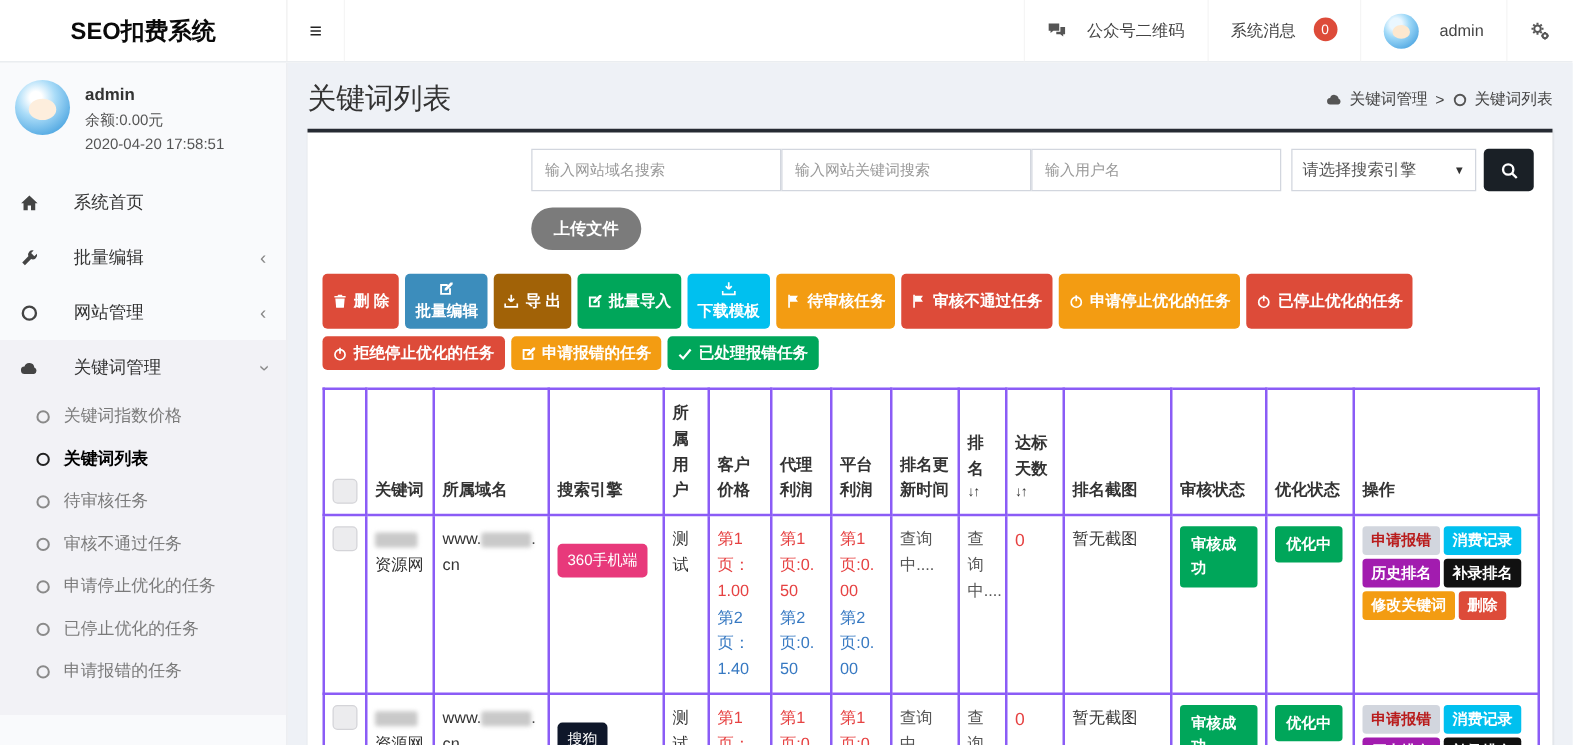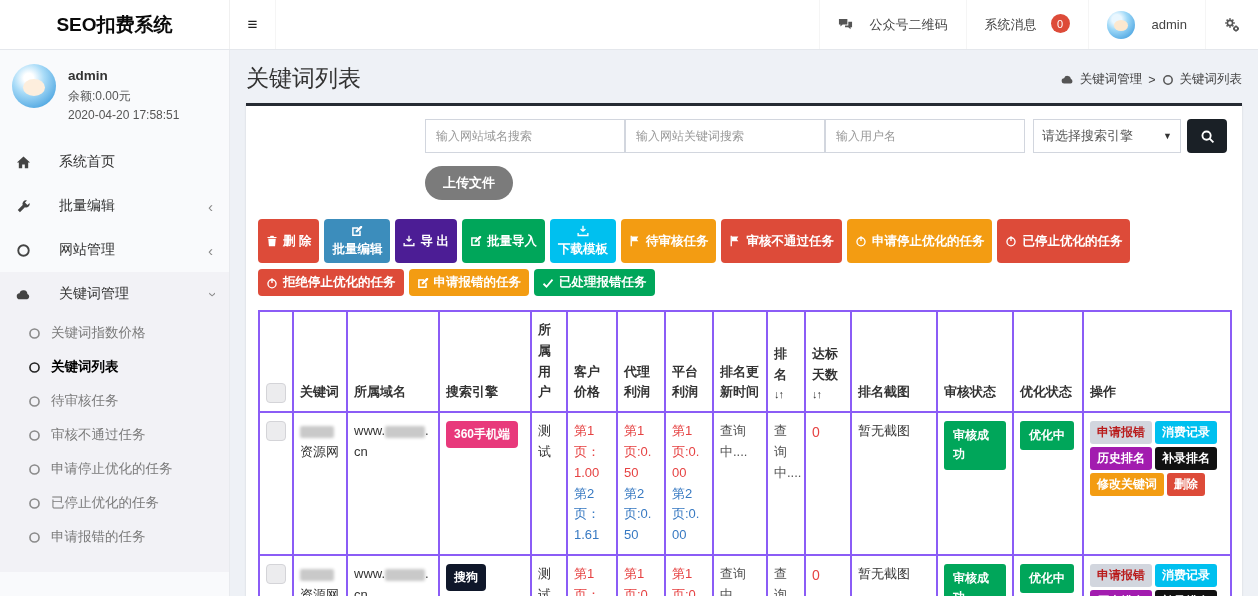--- a/index.html
+++ b/index.html
@@ -76,37 +76,37 @@
   .btn-upload { margin:13px 0 0 167px; display:inline-flex; align-items:center;
     background:#7b7b7b; color:#fff; font-size:13px; font-weight:bold; padding:8px 18px;
     border:none; border-radius:17px; cursor:pointer; }
 
   
   .toolbar { display:flex; flex-wrap:wrap; gap:6px 5px; margin-top:19px; max-width:990px; }
   .tbtn { display:inline-flex; align-items:center; gap:5px; border:none; border-radius:4px;
     color:#fff; font-size:12.5px; font-weight:bold; padding:6px 8px; cursor:pointer; line-height:1.2; font-family:inherit;}
   .bg-red    { background:#dd4b39; }
   .bg-blue   { background:#3c8dbc;flex-direction:column; }
-  .bg-dark   { background:#4c1d95; }
+  .bg-dark   { background:#a16207; }
   .bg-green  { background:#00a65a; }
   .bg-cyan   { background:#00c0ef;flex-direction:column; }
   .bg-orange { background:#f39c12; }
 
   
   table { width:100%; border-collapse:collapse; margin-top:14px; table-layout:fixed; }
   th, td { border:2px solid #8b5cf6; font-size:13px; padding:8px 6px; word-break:break-all; }
   th { font-weight:bold; color:#333; vertical-align:bottom; text-align:left; line-height:1.6; }
   td { vertical-align:top; line-height:1.6; color:#333; }
   .sort-glyph { color:#333; font-size:11px; letter-spacing:-1px; display:block; }
   .ckb { width:20px; height:20px; background:#ececee; border:1px solid #d4d4d8; border-radius:4px; cursor:pointer; }
   .redact { display:inline-block; height:12px; background:#c9c9c9; border-radius:2px;
     filter:blur(1.6px); vertical-align:middle; }
   .w34 { width:34px; } .w40 { width:40px; }
-  .ebadge { display:inline-block; color:#fff; font-size:12px; font-weight:bold;
-    padding:4px 8px; border-radius:4px; cursor:default; }
+  .ebadge { display:inline-block; color:#fff; font-size:12px; font-weight:normal;
+    padding:4px 8px; border-radius:4px; cursor:default;margin-top:14px; }
   .eb-pink   { background:#e8397b; }
   .eb-purple { background:#0f172a; }
   .p1 { display:block; color:#e64242; }
   .p2 { display:block; color:#3779c2; }
   .muted { color:#555; }
   .red-num { color:#e64242; font-size:14px; }
   .status-badge { display:inline-block; background:#00a65a; color:#fff; font-size:12px;
     font-weight:bold; padding:5px 9px; border-radius:3px; }
   .ops { display:flex; flex-wrap:wrap; gap:3px; }
   .op { border:none; border-radius:3px; color:#fff; font-size:12px; font-weight:bold;
@@ -455,21 +455,21 @@
           <tr>
             <td>
                 <div class="ckb"></div>
               </td>
             <td><span class="redact w34"></span><span>资源网</span></td>
             <td><span>www.</span><span class="redact w40"></span><span>.cn</span></td>
             <td><span class="ebadge eb-pink">360手机端</span></td>
             <td>测试</td>
             <td>
                 <span class="p1">第1页：1.00</span>
-                <span class="p2">第2页：1.61</span>
+                <span class="p2">第2页：1.40</span>
               </td>
             <td>
                 <span class="p1">第1页:0.50</span>
                 <span class="p2">第2页:0.50</span>
               </td>
             <td>
                 <span class="p1">第1页:0.00</span>
                 <span class="p2">第2页:0.00</span>
               </td>
             <td class="muted">查询中....</td>

